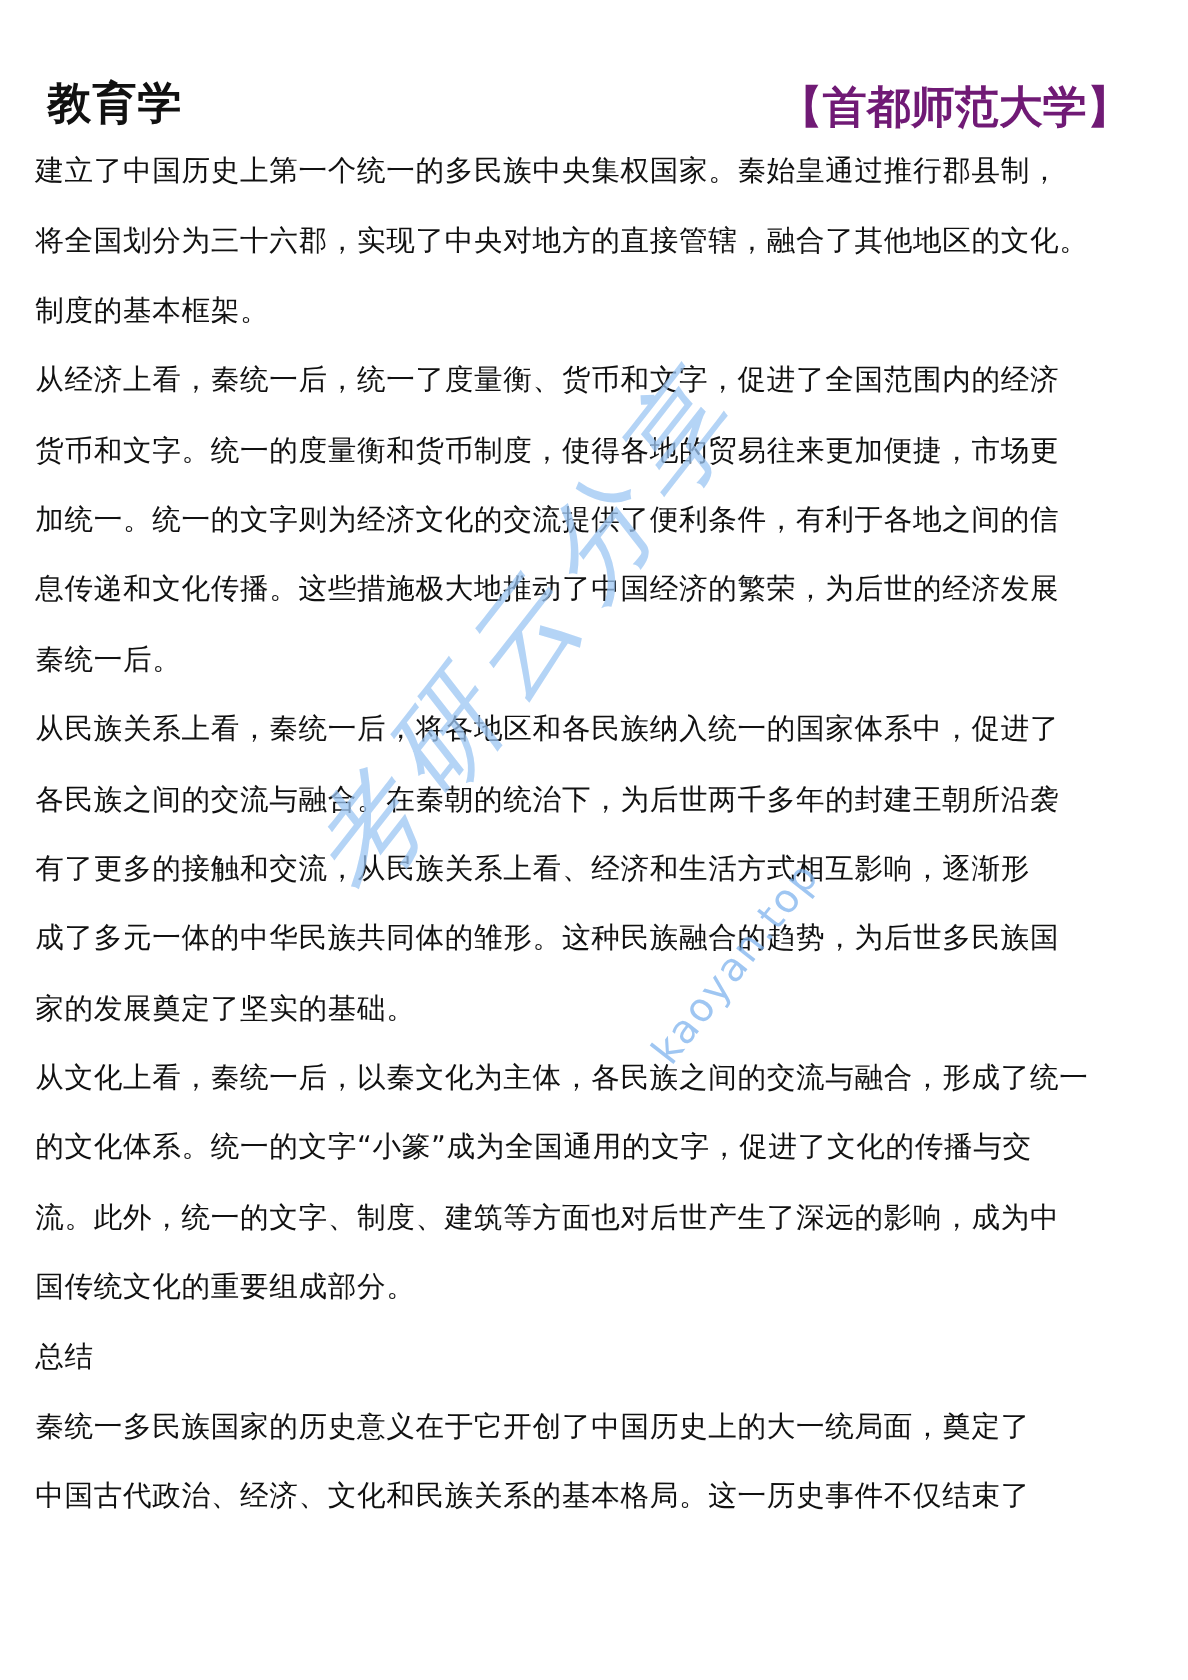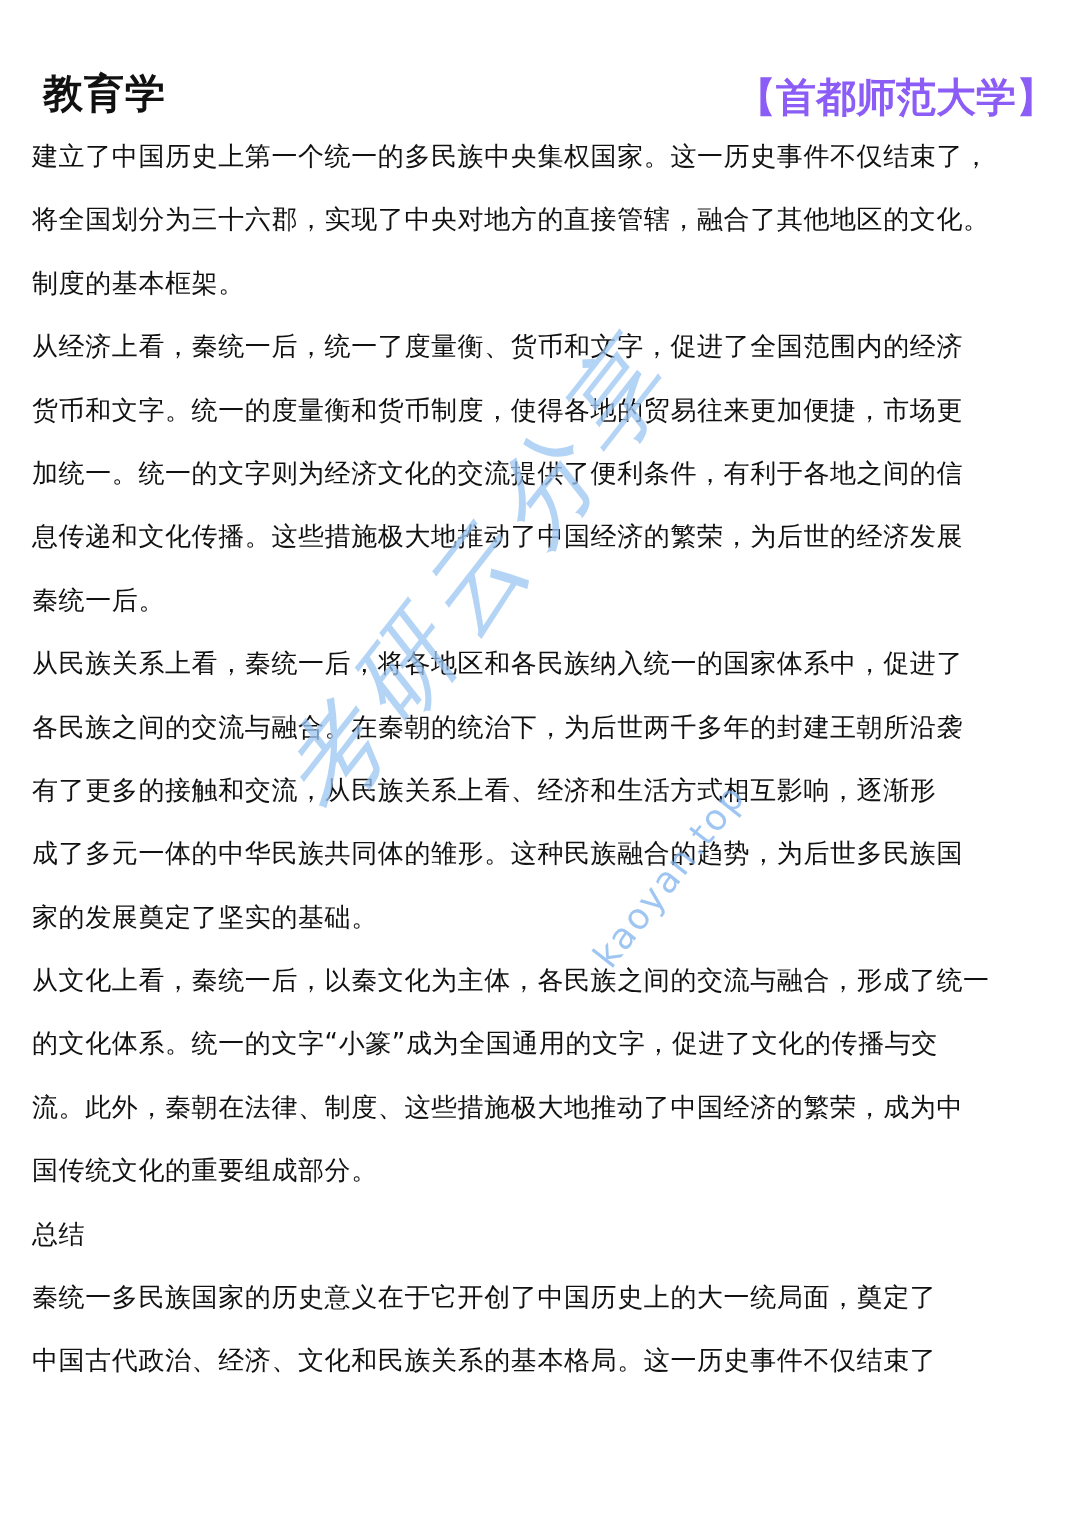--- a/index.html
+++ b/index.html
@@ -26,25 +26,25 @@
       position: absolute;
       left: 43px;
       top: 4px;
       font-size: 40px;
       font-weight: bold;
       letter-spacing: 1px;
       color: #111;
     }
     .header-school {
       position: absolute;
-      right: 24px;
+      right: 52px;
       top: 8px;
       font-size: 40px;
       font-weight: bold;
-      color: #8b5cf6;
+      color: #701a75;
       letter-spacing: 0px;
     }
     .content {
       position: absolute;
       top: 125px;
       left: 32px;
       width: 1030px;
     }
     .line {
       height: 63.4px;
@@ -84,36 +84,36 @@
   </style>
 </head>
 <body>
 
 <div class="page-header">
   <div class="header-subject">教育学</div>
   <div class="header-school">【首都师范大学】</div>
 </div>
 
 <div class="content">
-  <div class="line">建立了中国历史上第一个统一的多民族中央集权国家。这一历史事件不仅结束了，</div>
+  <div class="line">建立了中国历史上第一个统一的多民族中央集权国家。秦始皇通过推行郡县制，</div>
   <div class="line">将全国划分为三十六郡，实现了中央对地方的直接管辖，融合了其他地区的文化。</div>
   <div class="line">制度的基本框架。</div>
   <div class="line">从经济上看，秦统一后，统一了度量衡、货币和文字，促进了全国范围内的经济</div>
   <div class="line">货币和文字。统一的度量衡和货币制度，使得各地的贸易往来更加便捷，市场更</div>
   <div class="line">加统一。统一的文字则为经济文化的交流提供了便利条件，有利于各地之间的信</div>
   <div class="line">息传递和文化传播。这些措施极大地推动了中国经济的繁荣，为后世的经济发展</div>
   <div class="line">秦统一后。</div>
   <div class="line">从民族关系上看，秦统一后，将各地区和各民族纳入统一的国家体系中，促进了</div>
   <div class="line">各民族之间的交流与融合。在秦朝的统治下，为后世两千多年的封建王朝所沿袭</div>
   <div class="line">有了更多的接触和交流，从民族关系上看、经济和生活方式相互影响，逐渐形</div>
   <div class="line">成了多元一体的中华民族共同体的雏形。这种民族融合的趋势，为后世多民族国</div>
   <div class="line">家的发展奠定了坚实的基础。</div>
   <div class="line">从文化上看，秦统一后，以秦文化为主体，各民族之间的交流与融合，形成了统一</div>
   <div class="line">的文化体系。统一的文字“小篆”成为全国通用的文字，促进了文化的传播与交</div>
-  <div class="line">流。此外，秦朝在法律、制度、这些措施极大地推动了中国经济的繁荣，成为中</div>
+  <div class="line">流。此外，统一的文字、制度、建筑等方面也对后世产生了深远的影响，成为中</div>
   <div class="line">国传统文化的重要组成部分。</div>
   <div class="line">总结</div>
   <div class="line">秦统一多民族国家的历史意义在于它开创了中国历史上的大一统局面，奠定了</div>
   <div class="line">中国古代政治、经济、文化和民族关系的基本格局。这一历史事件不仅结束了</div>
 </div>
 
 <div class="watermark wm-cn">考研云分享</div>
 <div class="watermark wm-url">kaoyan.top</div>
 
 </body></html>

